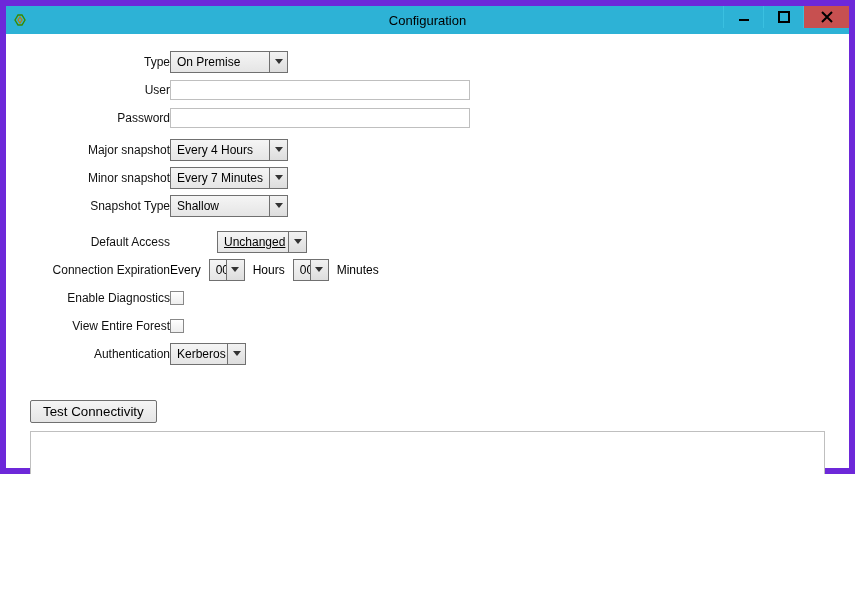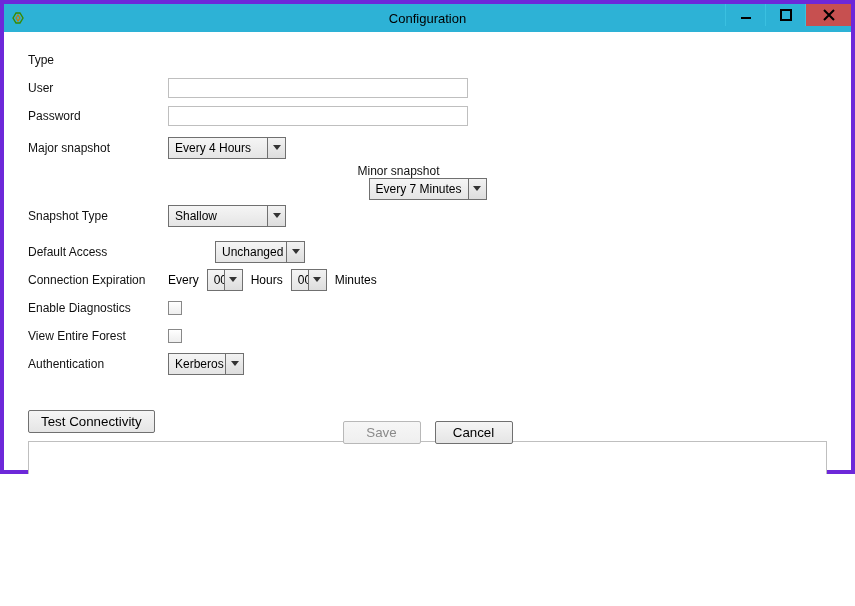--- a/index.html
+++ b/index.html
@@ -1,40 +1,40 @@
 <!DOCTYPE html>
 <html><head>
 <meta charset="utf-8">
 <style>
   * { box-sizing: border-box; }
   html, body { margin:0; padding:0; font-family: "Segoe UI", Tahoma, Arial, sans-serif; font-size:12px; }
-  .window { width:855px; height:474px; border:4px solid #6d28d9; background:#a21caf; position:relative; }
+  .window { width:855px; height:474px; border:6px solid #6d28d9; background:#a21caf; position:relative; }
   .titlebar { height:28px; background:#2db2d6; display:flex; align-items:center; position:relative; }
   .titlebar .app-icon { width:16px; height:16px; margin-left:6px; display:flex; align-items:center; justify-content:center; }
   .titlebar .title { position:absolute; left:0; right:0; text-align:center; color:#000; font-size:13px; pointer-events:none; }
   .titlebar .ctrls { position:absolute; right:0; top:0; display:flex; height:22px; }
   .titlebar .ctrl { width:40px; height:22px; display:flex; align-items:center; justify-content:center; border-left:1px solid #3ac0e0; background:#2db2d6; font-size:13px; font-weight:bold; color:#000; }
   .titlebar .ctrl.close { background:#c75050; color:#fff; width:46px;}
   .titlebar .ctrl svg { display:block; }
 
   .client { position:absolute; top:28px; left:0; right:0; bottom:0; background:#fff; padding:16px 24px 20px 24px; }
 
   .form-row { display:flex; align-items:center; margin-bottom:4px; min-height:24px; }
-  .form-row .label { width:140px; text-align:left; color:#111; }
+  .form-row .label { width:140px; text-align:right; color:#111; }
   .form-row .field { display:flex; align-items:center; gap:8px; }
 
   .textbox { height:20px; border:1px solid #bfbfbf; background:#fff; padding:0 4px; }
   .textbox.wide { width:300px; }
 
   .select { display:flex; height:22px; border:1px solid #707070; background:linear-gradient(#f5f5f5,#e5e5e5); }
   .select .sel-value { padding:0 6px; line-height:20px; white-space:nowrap; }
   .select .sel-btn  { width:18px; border-left:1px solid #707070; display:flex; align-items:center; justify-content:center; background:linear-gradient(#f2f2f2,#ddd); }
   .select .sel-btn svg { display:block; }
   .select.w120 .sel-value{ width:98px; }
-  .select.w90  .sel-value{ width:70px; }
+  .select.w90  .sel-value{ width:70px;text-decoration:underline; }
   .select.w70  .sel-value{ width:56px; }
   .select.w34  .sel-value{ width:16px; text-align:center; }
 
   .checkbox { width:14px; height:14px; border:1px solid #888; background:linear-gradient(#fff,#eee); display:inline-block; }
 
   .btn { height:23px; padding:0 12px; border:1px solid #707070; background:linear-gradient(#f5f5f5,#e5e5e5); color:#000; line-height:21px; border-radius:2px; }
   .btn.disabled { color:#8a8a8a; border-color:#b8b8b8; background:linear-gradient(#f6f6f6,#efefef); }
 
   .test-btn-wrap { margin-top:34px; }
   .output-panel { margin-top:8px; border:1px solid #bfbfbf; height:110px; background:#fff; }
@@ -71,20 +71,30 @@
             <path d="M1 1 L11 11 M11 1 L1 11" stroke="#000" stroke-width="2"></path>
           </svg>
       </div>
     </div>
   </div>
 
   <div class="client">
 
     <div class="form-row">
       <div class="label">Type</div>
+      <div class="field">
+        <div class="select w120">
+          <div class="sel-value">On Premise</div>
+          <div class="sel-btn">
+              <svg width="8" height="6">
+                <path d="M0 0 L8 0 L4 5 Z" fill="#333"></path>
+              </svg>
+            </div>
+        </div>
+      </div>
     </div>
 
     <div class="form-row">
       <div class="label">User</div>
       <div class="field">
           <input class="textbox wide" value="" style="">
         </div>
     </div>
     <div class="form-row">
       <div class="label">Password</div>
@@ -100,21 +110,21 @@
           <div class="sel-value">Every 4 Hours</div>
           <div class="sel-btn">
               <svg width="8" height="6">
                 <path d="M0 0 L8 0 L4 5 Z" fill="#333"></path>
               </svg>
             </div>
         </div>
       </div>
     </div>
 
-    <div class="form-row" style="margin-top:4px;flex-direction:column;">
+    <div class="form-row" style="margin-top:4px;">
       <div class="label">Minor snapshot</div>
       <div class="field">
         <div class="select w120">
           <div class="sel-value">Every 7 Minutes</div>
           <div class="sel-btn">
               <svg width="8" height="6">
                 <path d="M0 0 L8 0 L4 5 Z" fill="#333"></path>
               </svg>
             </div>
         </div>
@@ -200,19 +210,15 @@
             </div>
         </div>
       </div>
     </div>
 
     <div class="test-btn-wrap">
       <button class="btn">Test Connectivity</button>
     </div>
     <div class="output-panel"></div>
 
-    <div class="footer-btns">
-      <button class="btn disabled">Save</button>
-      <button class="btn">Cancel</button>
-    </div>
 
   </div>
 </div>
 
 </body></html>

